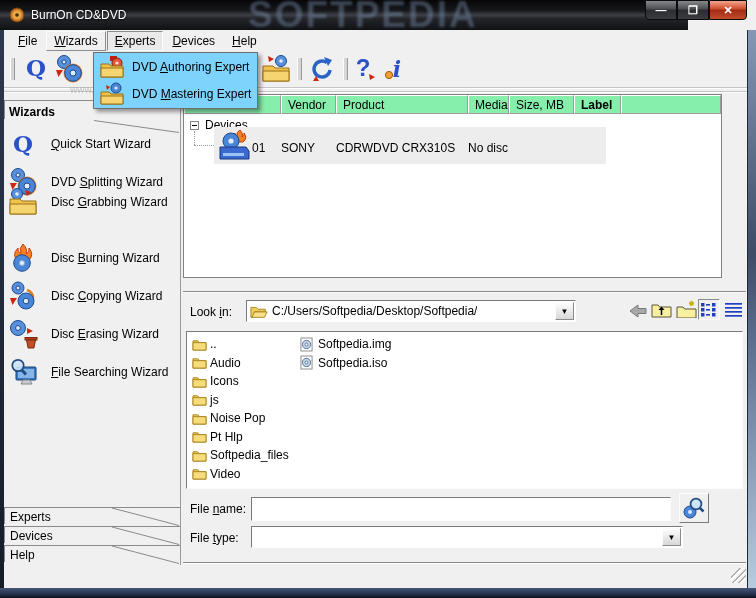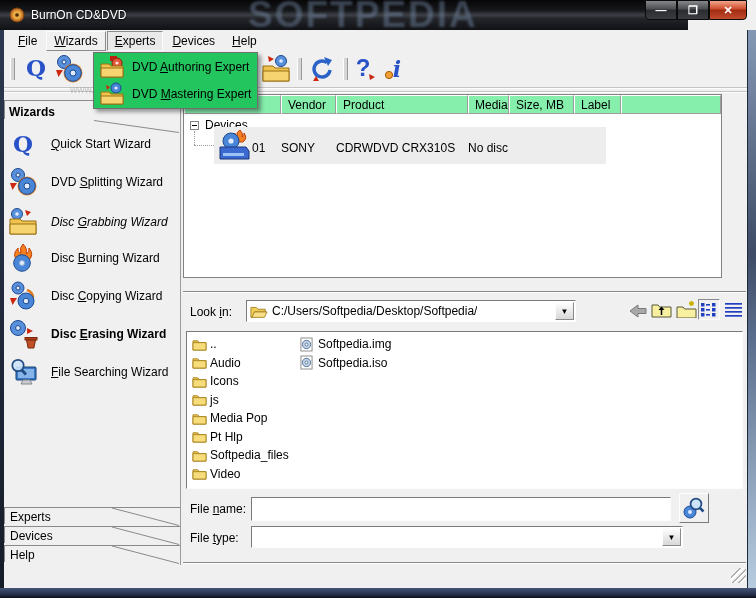--- a/index.html
+++ b/index.html
@@ -28,40 +28,40 @@
   .mb-item.pressed{border-color:#8a8a8a #fbfbfb #fbfbfb #8a8a8a;background:#e9e9e9;}
 
   
   #toolbar{left:4px;top:52px;width:743px;height:35px;background:#f0f0f0;}
   .tgrip{width:3px;height:22px;border-left:1px solid #fdfdfd;border-right:1px solid #9a9a9a;background:#d6d6d6;}
   .tbtn{display:flex;align-items:center;justify-content:center;}
   .etch{height:0;border-top:1px solid #c6c6c6;border-bottom:1px solid #fdfdfd;}
   #wm-small{left:70px;top:84px;color:rgba(150,150,150,.55);font-size:10px;z-index:3;}
 
   
-  #experts-menu{left:93px;top:52px;width:165px;height:57px;background:#22c55e;border:1px solid #6f6f6f;box-shadow:3px 3px 4px rgba(0,0,0,.38);z-index:10;box-sizing:border-box;}
+  #experts-menu{left:93px;top:52px;width:165px;height:57px;background:#7dd3fc;border:1px solid #6f6f6f;box-shadow:3px 3px 4px rgba(0,0,0,.38);z-index:10;box-sizing:border-box;}
   .menu-item{display:flex;align-items:center;height:27px;padding-left:5px;}
   .menu-item .mi-ico{width:26px;height:22px;display:flex;align-items:center;justify-content:center;}
   .menu-item .mi-label{margin-left:7px;}
 
   
   #sidebar{left:4px;top:94px;width:177px;height:471px;background:#f0f0f0;border-right:1px solid #9a9a9a;box-sizing:border-box;}
   #wiz-header{left:4px;top:99px;width:176px;height:34px;}
   #wiz-header .hdr-label{position:absolute;left:5px;top:6px;font-weight:bold;}
   .wizard-item{position:absolute;left:8px;width:166px;height:36px;display:flex;align-items:center;cursor:pointer;}
   .wiz-ico{width:30px;height:30px;display:flex;align-items:center;justify-content:center;flex:0 0 30px;}
   .wiz-label{margin-left:13px;}
   .side-tab{position:absolute;left:4px;width:176px;height:19px;}
   .side-tab .tab-label{position:absolute;left:6px;top:3px;}
 
   
   #devpanel{left:183px;top:94px;width:539px;height:184px;border:1px solid #828282;box-sizing:border-box;background:#fff;}
   #devheader{position:absolute;left:0;top:0;width:537px;height:19px;display:flex;}
   .hcell{box-sizing:border-box;height:19px;background:#86efac;border-top:1px solid #fff;border-left:1px solid #fff;border-right:1px solid #9c9c9c;border-bottom:1px solid #9c9c9c;padding:2px 0 0 6px;overflow:hidden;white-space:nowrap;}
-  .hc0{width:97px;} .hc1{width:55px;} .hc2{width:132px;} .hc3{width:41px;} .hc4{width:65px;} .hc5{width:47px;} .hc6{flex:1;}
+  .hc0{width:97px;} .hc1{width:55px;} .hc2{width:132px;} .hc3{width:41px;} .hc4{width:65px;} .hc5{width:47px;font-weight:bold;} .hc6{flex:1;}
   #devtree{position:absolute;left:0;top:19px;width:537px;height:163px;background:#fff;}
   #expander{position:absolute;left:6px;top:7px;width:9px;height:9px;border:1px solid #848484;background:#fff;box-sizing:border-box;}
   #expander:before{content:"";position:absolute;left:1px;top:3px;width:5px;height:1px;background:#000;}
   .dot-v{position:absolute;border-left:1px dotted #9a9a9a;}
   .dot-h{position:absolute;border-top:1px dotted #9a9a9a;}
   #devrow-hl{position:absolute;left:30px;top:13px;width:392px;height:37px;background:#ededed;}
   .devtxt{position:absolute;top:27px;white-space:nowrap;}
 
   
   #pane-sep{left:183px;top:291px;width:563px;border-top:1px solid #8a8a8a;border-bottom:1px solid #fdfdfd;}
@@ -232,21 +232,21 @@
             <circle cx="10" cy="8" r="6.5" fill="#5890dc" stroke="#1c4a90"></circle>
             <circle cx="10" cy="8" r="2" fill="#e0ecfc" stroke="#1c4a90"></circle>
             <path d="M2 16h7l-4.5 7z" fill="#cc2810"></path>
             <circle cx="19" cy="19" r="9.5" fill="#e07818" opacity=".85"></circle>
             <circle cx="19" cy="19" r="8.3" fill="#4a86d8" stroke="#1c4a90"></circle>
             <circle cx="19" cy="19" r="3" fill="#e0ecfc" stroke="#1c4a90"></circle>
           </svg>
         </span>
         <span class="wiz-label">DVD <u>S</u>plitting Wizard</span>
       </div>
-      <div class="wizard-item abs" style="top: 204px; font-style: italic;">
+      <div class="wizard-item abs" style="top: 184px;">
         <span class="wiz-ico">
           <svg width="30" height="30" viewBox="0 0 30 30">
             <circle cx="9" cy="7" r="5.5" fill="#5890dc" stroke="#1c4a90"></circle>
             <circle cx="9" cy="7" r="1.8" fill="#e0ecfc"></circle>
             <path d="M17 3l6 2-4 4z" fill="#cc2810"></path>
             <path d="M2 12h10l2 2h14v13H2z" fill="#f0c24e" stroke="#9a7015"></path>
             <path d="M2 17h26v10H2z" fill="#f6d470" stroke="#9a7015"></path>
           </svg>
         </span>
         <span class="wiz-label">Disc <u>G</u>rabbing Wizard</span>
@@ -267,21 +267,21 @@
             <circle cx="10" cy="7" r="6" fill="#5890dc" stroke="#1c4a90"></circle>
             <circle cx="10" cy="7" r="2" fill="#e0ecfc" stroke="#1c4a90"></circle>
             <path d="M2 17h7l-4.5 7z" fill="#cc2810"></path>
             <path d="M19 9q6 2 6 8" fill="none" stroke="#e07818" stroke-width="2.4"></path>
             <circle cx="18" cy="20" r="8" fill="#4a86d8" stroke="#1c4a90"></circle>
             <circle cx="18" cy="20" r="2.8" fill="#e0ecfc" stroke="#1c4a90"></circle>
           </svg>
         </span>
         <span class="wiz-label">Disc <u>C</u>opying Wizard</span>
       </div>
-      <div class="wizard-item abs" style="top: 316px; font-weight: bold;">
+      <div class="wizard-item abs" style="top: 316px;">
         <span class="wiz-ico">
           <svg width="30" height="30" viewBox="0 0 30 30">
             <circle cx="10" cy="9" r="7.5" fill="#5890dc" stroke="#1c4a90"></circle>
             <circle cx="10" cy="9" r="2.4" fill="#e0ecfc" stroke="#1c4a90"></circle>
             <path d="M19 9l6 3-6 3z" fill="#cc2810"></path>
             <rect x="17" y="18.5" width="12" height="2.4" fill="#b04020" stroke="#7a2808"></rect>
             <path d="M18.5 21h9l-1.6 8h-5.8z" fill="#c05028" stroke="#7a2808"></path>
           </svg>
         </span>
         <span class="wiz-label">Disc <u>E</u>rasing Wizard</span>
@@ -462,21 +462,21 @@
           <span>js</span>
         </div>
 
         <div class="file-item">
           <span class="fi-ico">
             <svg width="15" height="13" viewBox="0 0 16 14">
               <path d="M1 3h5l2 2h7v8H1z" fill="#f0cc58" stroke="#a88420"></path>
               <path d="M1 5h14v8H1z" fill="#f6dc7a" stroke="#a88420"></path>
             </svg>
           </span>
-          <span>Media Pop</span>
+          <span>Noise Pop</span>
         </div>
 
         <div class="file-item">
           <span class="fi-ico">
             <svg width="15" height="13" viewBox="0 0 16 14">
               <path d="M1 3h5l2 2h7v8H1z" fill="#f0cc58" stroke="#a88420"></path>
               <path d="M1 5h14v8H1z" fill="#f6dc7a" stroke="#a88420"></path>
             </svg>
           </span>
           <span>Pt Hlp</span>

